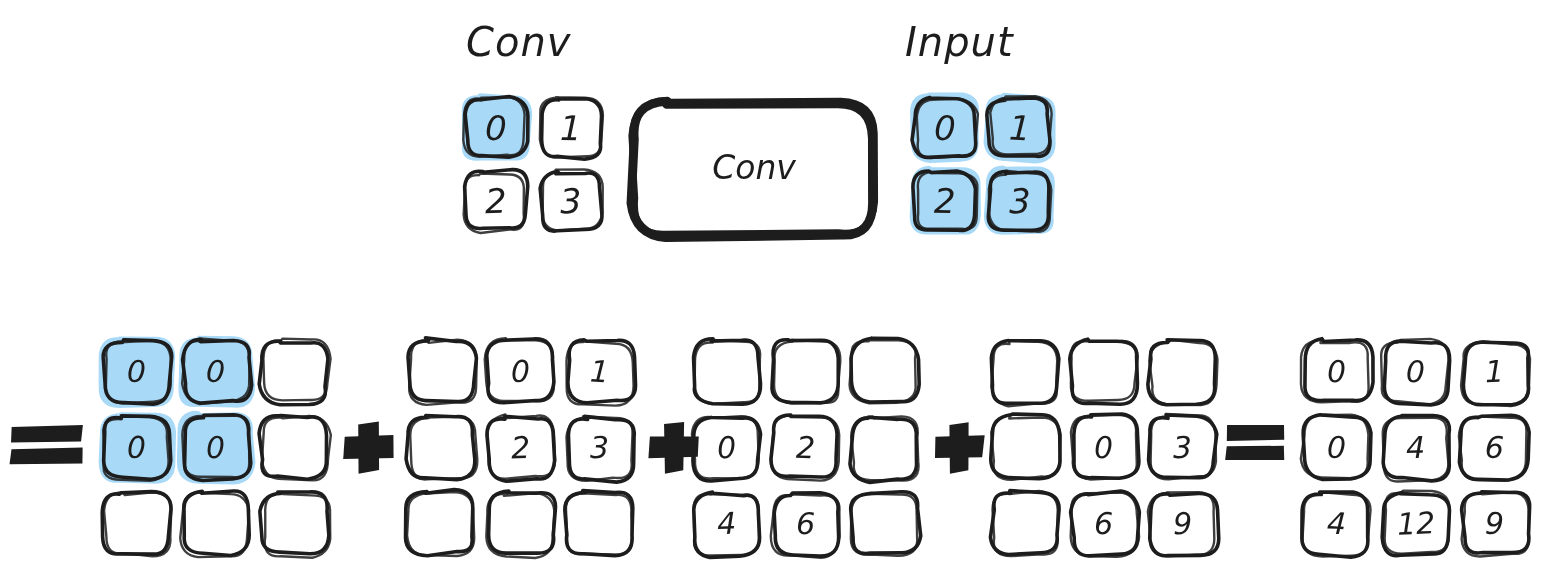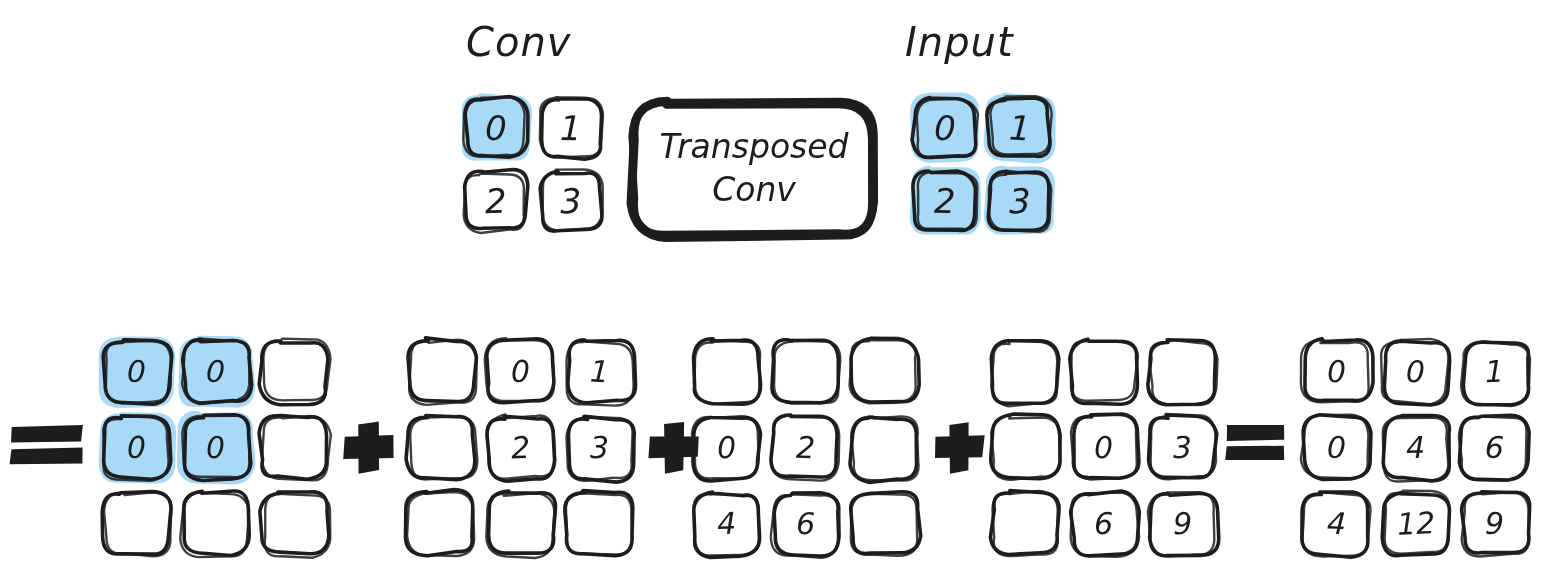--- a/index.html
+++ b/index.html
@@ -113,21 +113,20 @@
       </div>
     </div>
 
   <div class="tcbox" id="tc-box" style="left:628px;top:96px;width:252px;height:145px;">
       <svg width="252" height="145" viewBox="0 0 252 145">
         <path d="M 34 0 L 206 0 Q 240 0 240 34 L 240 99 Q 240 133 206 133 L 34 133 Q 0 133 0 99 L 0 34 Q 0 0 34 0 Z" transform="translate(6,6)" fill="#ffffff"></path>
         <path d="M 33.78978290659831 1.1464227692905922 L 204.1049333574739 0.6220408930545865 Q 238.9462589270185 0.19049263121117493 239.6705600748167 35.584630205102556 L 239.77061805826176 97.04876289388572 Q 240.96264395870392 133.60900478503154 208.21406841492936 131.97655086581435 L 32.83674755154026 134.50560817900376 Q 2.120400812346675 131.81209468897995 -1.7499132153344867 100.11739726230381 L 1.4660797137143462 36.08240356654041 Q -1.9836090085951652 -0.5180418482599976 34.330072213490524 -1.865167808283664 Z" transform="translate(4.800467848777989,7.058638708972669)" fill="none" stroke="#1d1d1d" stroke-width="9" stroke-linecap="round" stroke-linejoin="round"></path>
         <path d="M 36.27567825535111 0.29231643802128565 L 207.13712845013345 -0.7721122734118776 Q 240.20189895751042 0.22537307861511272 241.11530227824827 31.82383499155931 L 241.43515105426087 100.28395786456949 Q 238.79703998621414 134.84681949813236 204.37005176580047 130.8043223858831 L 32.01181707401379 132.11391873430176 Q -1.7848079678531772 133.9604512707146 1.586408044764031 96.7393049240761 L -2.2500130354659693 34.23753192547594 Q 0.38159580360241063 -0.3260496129868783 32.77692813928096 -1.4387311930948548 Z" transform="translate(5.634427428634105,5.515115547513178)" fill="none" stroke="#1d1d1d" stroke-width="6" stroke-linecap="round" stroke-linejoin="round"></path>
       </svg>
     <div class="tctext">
-      <span>Transposed</span>
       <span>Conv</span>
     </div>
   </div>
 
   <div class="grid" id="kernel-grid" style="left: 911px; top: 95px; width: 143px; height: 139px;">
       <div class="cell" style="left: 0px; top: 0px; width: 68px; height: 66px; font-size: 34px;">
         <svg class="fillshape" width="68" height="66" viewBox="0 0 68 66">
           <path d="M 16.334214497513237 -1.4880332946255959 L 49.455561162464114 -1.5610515594301055 Q 65.11785935290058 1.0950336468848558 62.540521621769535 15.802617359814521 L 62.7362380983011 46.05231485443763 Q 62.56283531196547 61.49457521489569 47.074097442940854 61.754374027882875 L 16.904863358710365 62.89164772149718 Q 1.3612995161494705 61.56037635857257 1.026158524782471 46.13469581684782 L 0.037916947173847505 14.808551407050597 Q 0.23661394204786712 0.08561554033570716 14.703205871723222 -0.7356978412418151 Z" transform="translate(2,2)" fill="#a8daf8" stroke="#a8daf8" stroke-width="6" stroke-linejoin="round"></path>
         </svg>
         <svg width="68" height="66" viewBox="0 0 68 66">

